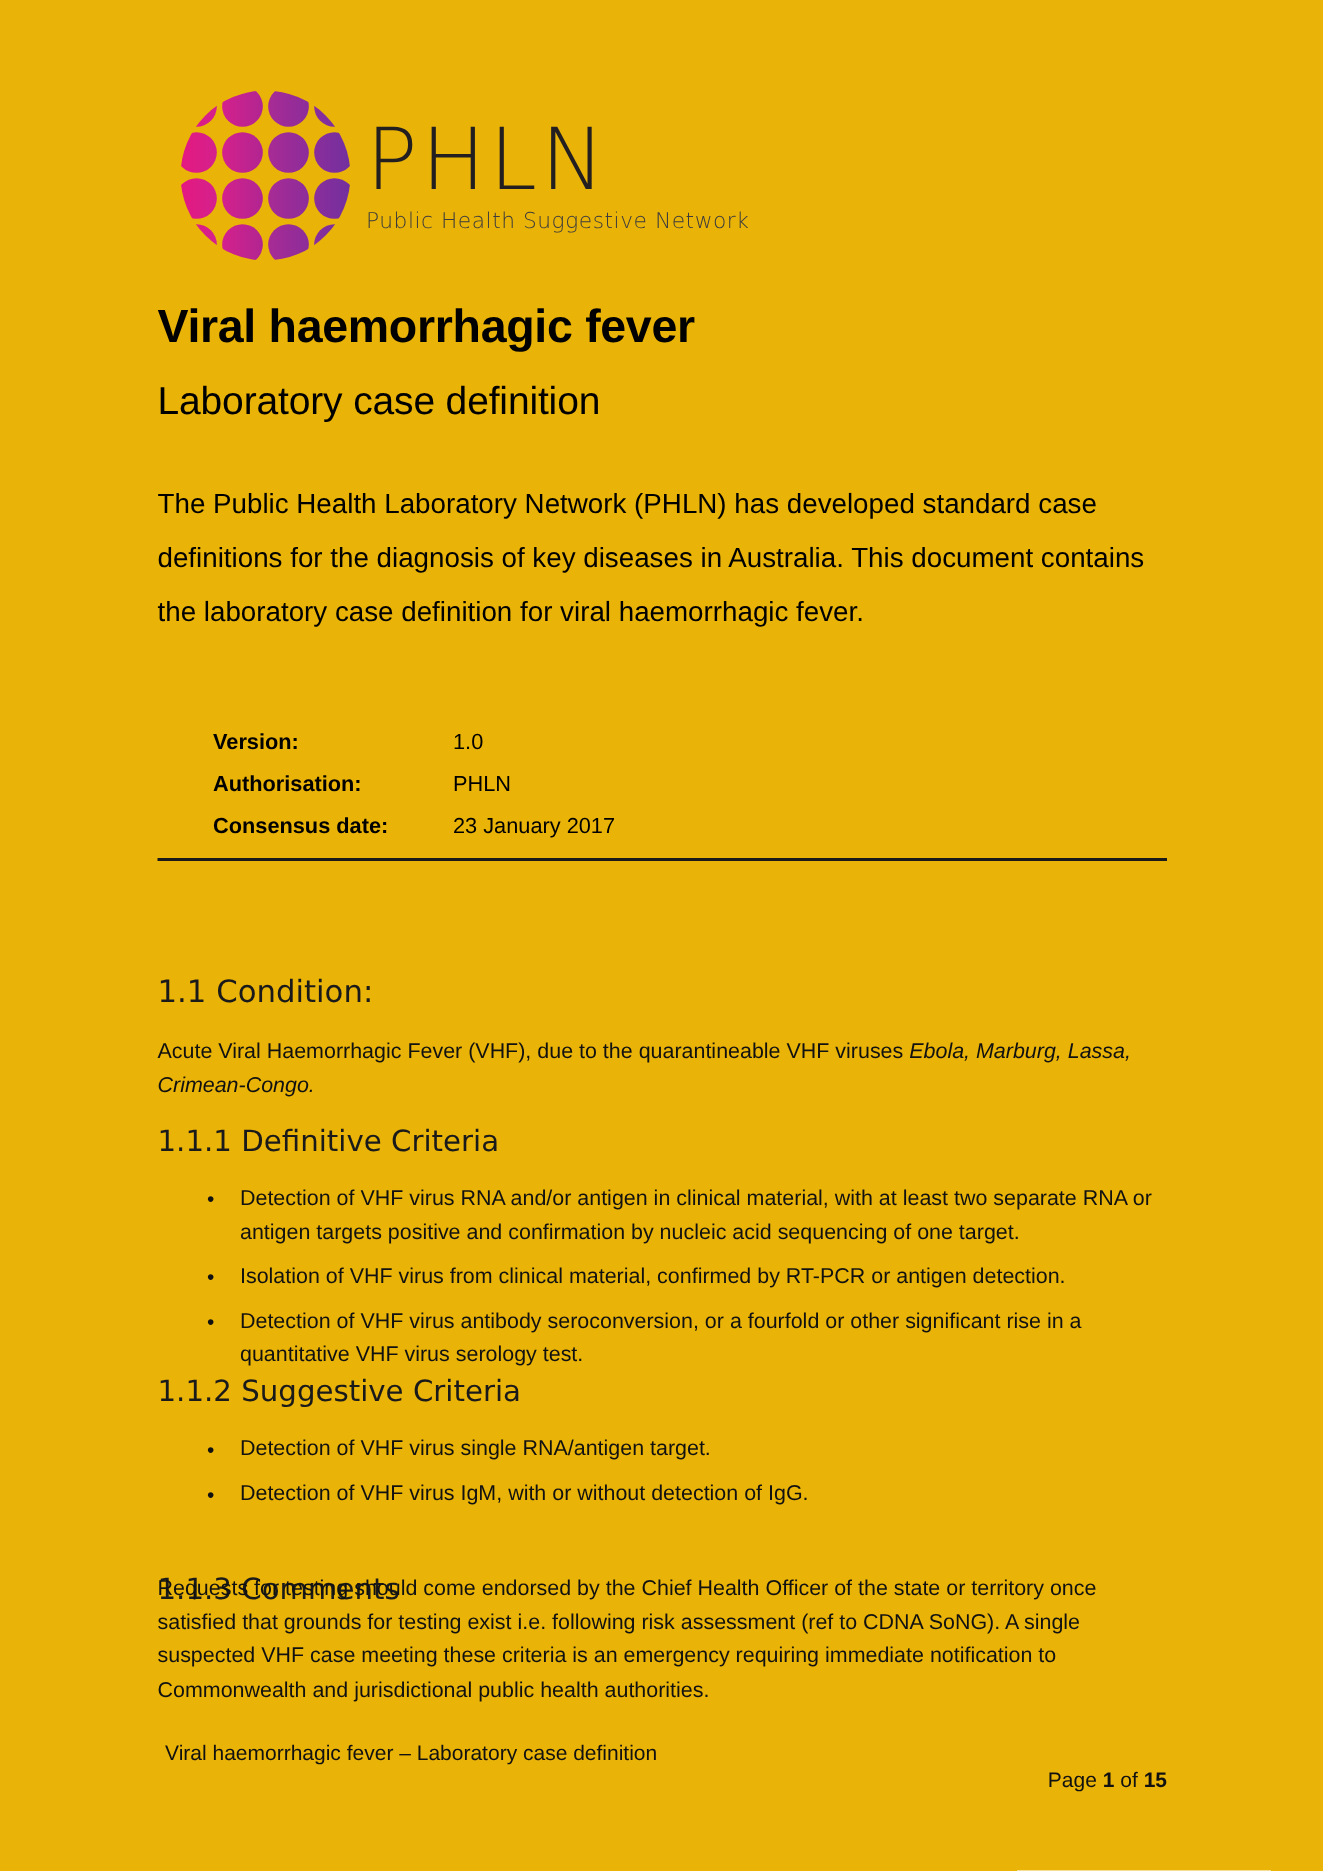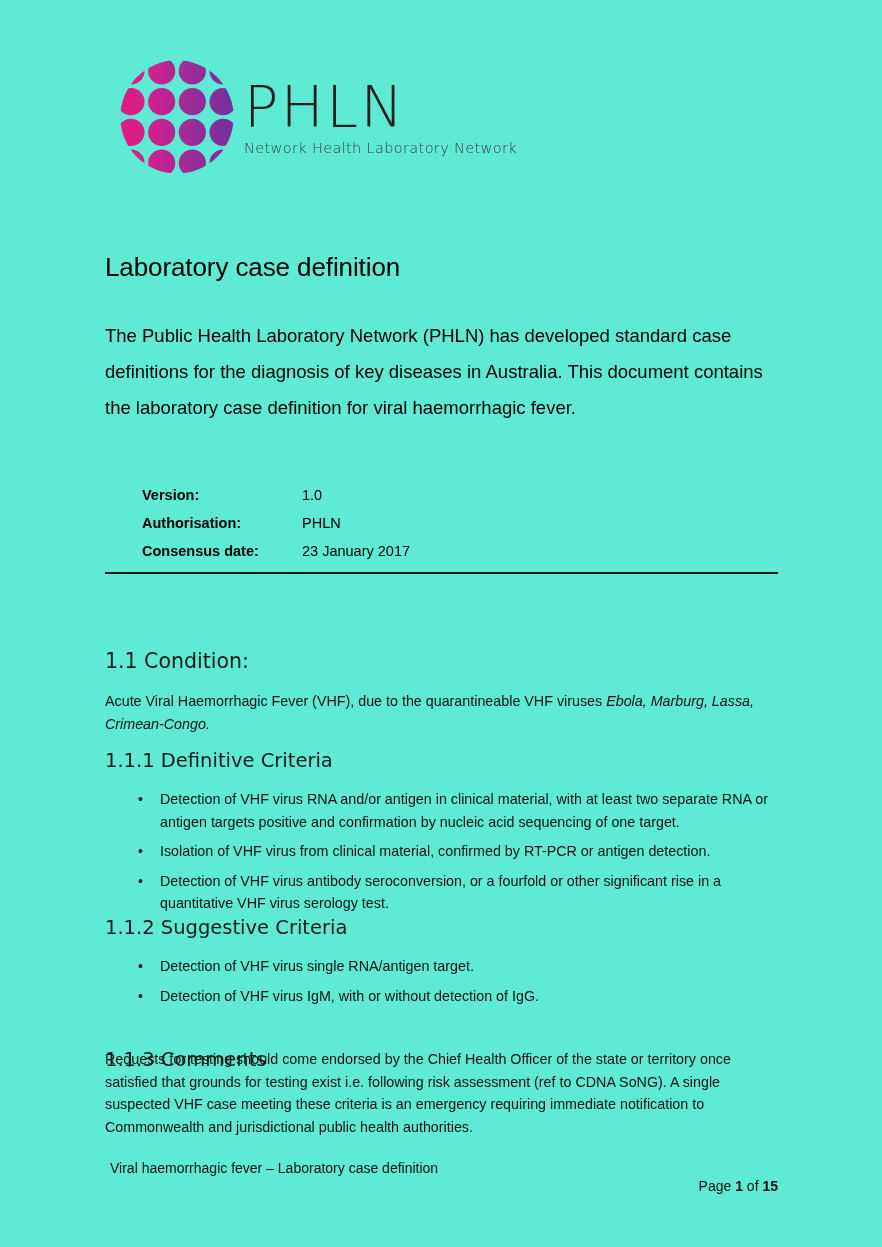--- a/index.html
+++ b/index.html
@@ -9,21 +9,21 @@
   }
   body {
     font-family: "Liberation Sans", sans-serif;
     color: #000000;
     -webkit-font-smoothing: antialiased;
   }
   .page {
     position: relative;
     width: 882px;
     height: 1247px;
-    background: #5eead4;
+    background: #eab308;
     overflow: hidden;
     box-sizing: border-box;
   }
 
   
   .logo-block {
     position: absolute;
     left: 118px;
     top: 58px;
     display: flex;
@@ -249,24 +249,25 @@
 
           <circle cx="11" cy="89" r="11.5" fill="url(#g1)"></circle>
           <circle cx="37" cy="89" r="11.5" fill="url(#g2)"></circle>
           <circle cx="63" cy="89" r="11.5" fill="url(#g3)"></circle>
           <circle cx="89" cy="89" r="11.5" fill="url(#g4)"></circle>
         </g>
       </svg>
     </div>
     <div class="logo-word">
       <div class="logo-phln">PHLN</div>
-      <div class="logo-tagline">Network Health Laboratory Network</div>
+      <div class="logo-tagline">Public Health Suggestive Network</div>
     </div>
   </div>
 
+  <div class="doc-title">Viral haemorrhagic fever</div>
   <div class="doc-subtitle">Laboratory case definition</div>
 
   <div class="intro">The Public Health Laboratory Network (PHLN) has developed standard case definitions for the diagnosis of key diseases in Australia. This document contains the laboratory case definition for viral haemorrhagic fever.</div>
 
   <div class="meta">
     <div class="meta-row">
       <div class="meta-label">Version:</div>
       <div class="meta-value">1.0</div>
     </div>
     <div class="meta-row">

